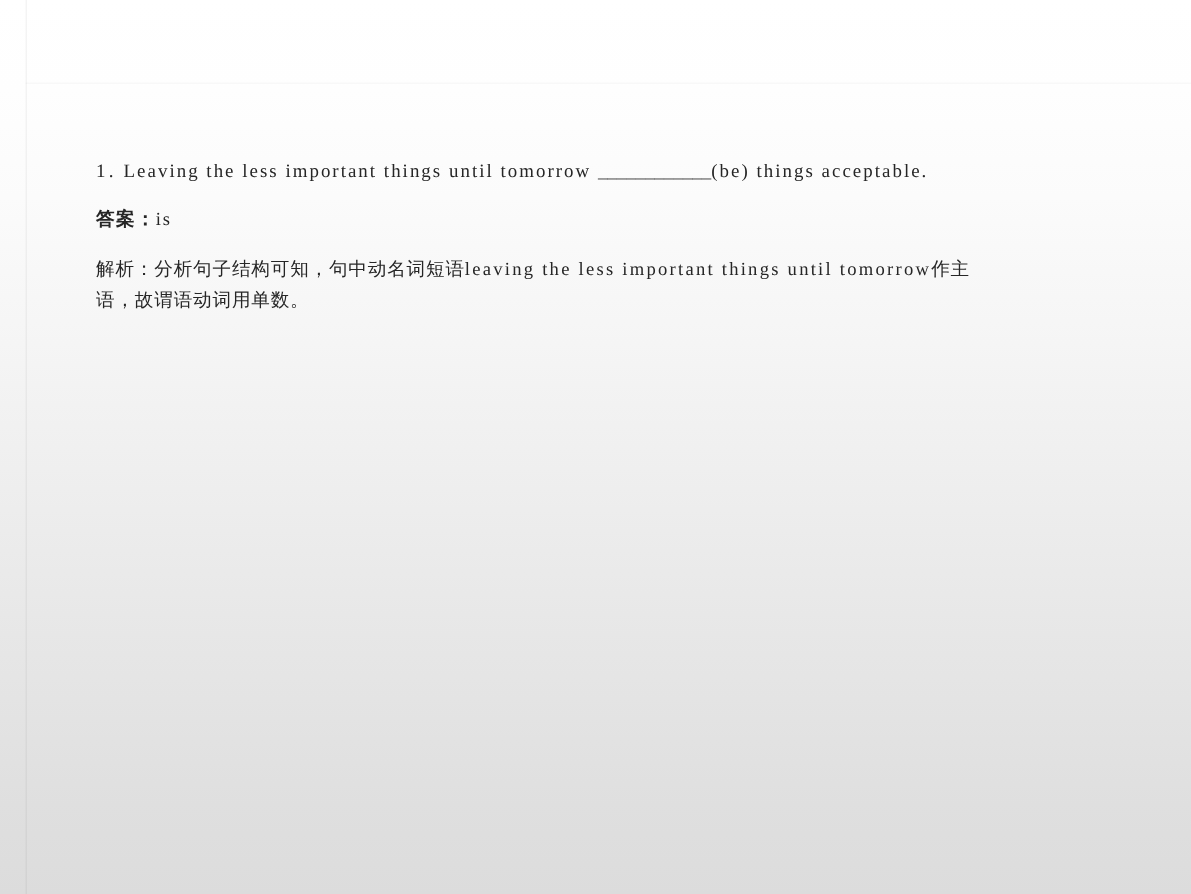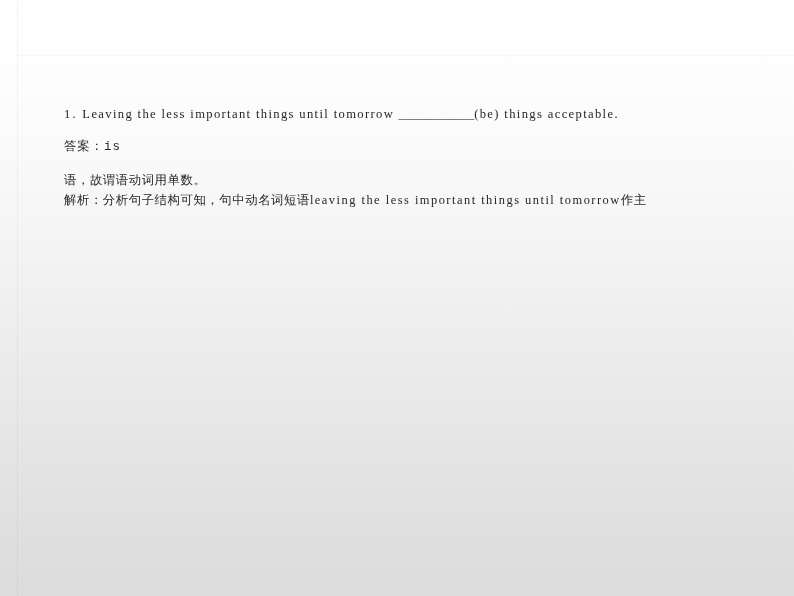--- a/index.html
+++ b/index.html
@@ -83,23 +83,23 @@
   }
 
   .answer-line {
     margin-top: 12px;
     font-family: "DejaVu Sans", "Liberation Sans", sans-serif;
     font-size: 12.4px;
     line-height: 20px;
     color: #262626;
     letter-spacing: 0.4px;
   }
-  .answer-line .cn { letter-spacing: 0.9px; }
+  .answer-line .cn { letter-spacing: 0.9px; font-weight: bold; }
   .answer-line .en {
-    font-family: Liberation Mono, monospace;
+    font-family: Liberation Serif, serif;
     letter-spacing: 1.2px;
   }
 
   .explain-block {
     margin-top: 13px;
     width: 684px;
   }
   .explain-line {
     font-family: "DejaVu Sans", "Liberation Sans", sans-serif;
     font-size: 12.4px;
@@ -127,21 +127,21 @@
     <p class="line q-line">
       <span class="q-num">1</span><span class="q-num">.</span>&nbsp;<span>Leaving the less important things until tomorrow</span>&nbsp;<span class="blank">____________</span><span>(be)</span>&nbsp;<span>things acceptable.</span>
     </p>
 
     <p class="line answer-line">
       <span class="cn">答案</span><span class="cn">：</span><span class="en">is</span>
     </p>
 
     <div class="explain-block">
       <p class="line explain-line">
-        <span class="cn">语，故谓语动词用单数。</span>
+        <span class="cn">解析</span><span class="cn">：</span><span class="cn">分析句子结构可知，句中动名词短语</span><span class="en">leaving the less important things until tomorrow</span><span class="cn">作主</span>
       </p>
       <p class="line explain-line">
-        <span class="cn">解析</span><span class="cn">：</span><span class="cn">分析句子结构可知，句中动名词短语</span><span class="en">leaving the less important things until tomorrow</span><span class="cn">作主</span>
+        <span class="cn">语，故谓语动词用单数。</span>
       </p>
     </div>
 
   </div>
 </div>
 
 </body></html>

